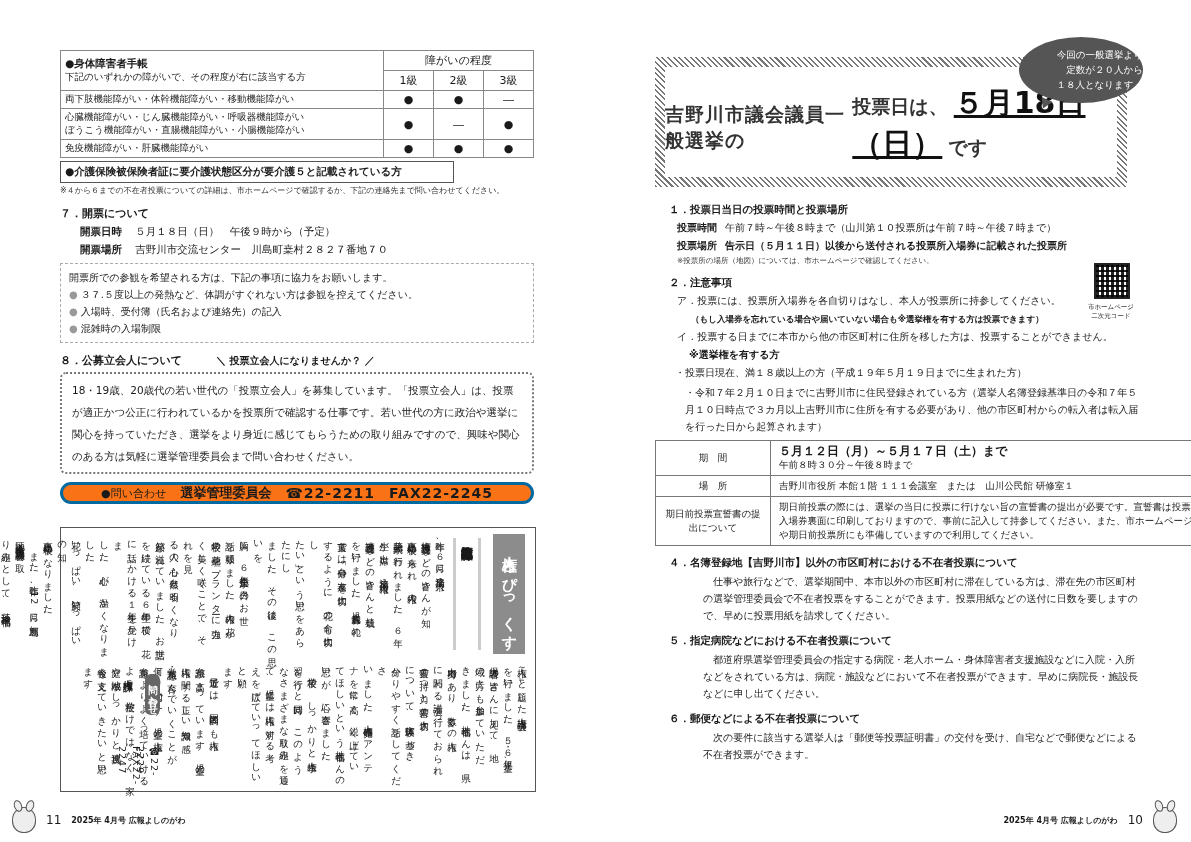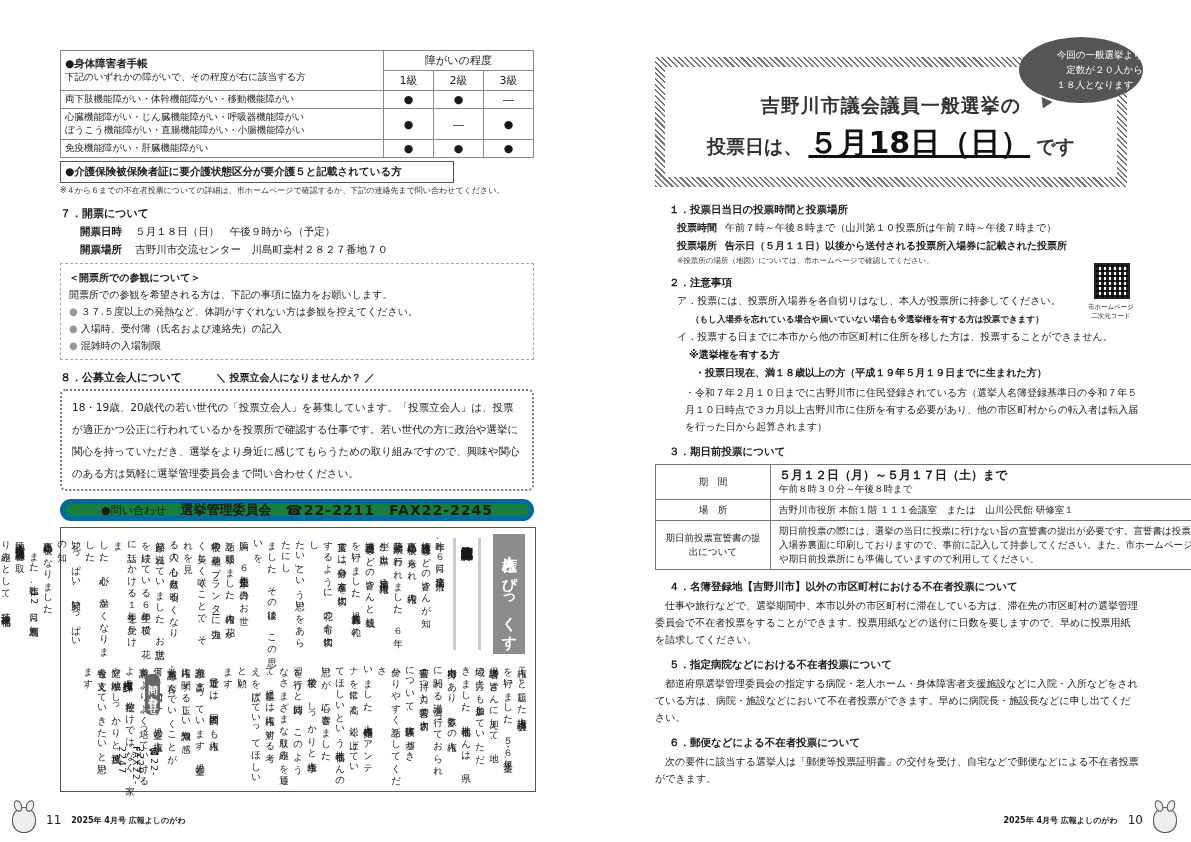--- a/index.html
+++ b/index.html
@@ -21,21 +21,21 @@
   .sub-line .lbl { font-weight: bold; margin-right: 10px; }
 
   .dash-box { border: 1px dashed #aaa; padding: 5px 8px; margin-top: 6px; font-size: 10px; line-height: 17px; width: 474px; }
   .dash-box .t { font-weight: bold; }
   .bullet { color: #999; margin-right: 3px; }
 
   .sec8-row { display: flex; align-items: baseline; gap: 34px; margin-top: 10px; }
   .sec8-row .side { font-size: 10px; font-weight: bold; }
   .dot-box { border: 2px dotted #777; border-radius: 6px; padding: 5px 10px; margin-top: 4px; font-size: 10.5px; line-height: 22px; width: 474px; }
 
-  .contact-pill { margin-top: 8px; width: 474px; height: 22px; border: 5px solid #0369a1; border-radius: 12px; background: #15803d; display: flex; align-items: center; justify-content: center; gap: 14px; font-size: 11px; }
+  .contact-pill { margin-top: 8px; width: 474px; height: 22px; border: 3px solid #0369a1; border-radius: 12px; background: #f97316; display: flex; align-items: center; justify-content: center; gap: 14px; font-size: 11px; }
   .contact-pill .big { font-size: 13px; font-weight: bold; }
   .contact-pill .num { font-size: 14px; font-weight: bold; letter-spacing: 1px; }
 
   
   #jinken { position: absolute; left: 60px; top: 527px; width: 476px; height: 265px; border: 1.5px solid #555; padding: 6px; }
   #jinken .vcol-wrap { position: absolute; top: 6px; bottom: 6px; right: 6px; left: 6px; }
   .vtext { writing-mode: vertical-rl; font-size: 9.5px; line-height: 14px; letter-spacing: 1px; position: absolute; }
   .v-upper { top: 0; height: 118px; }
   .v-lower { top: 126px; height: 128px; }
   .jin-banner { writing-mode: vertical-rl; position: absolute; right: 4px; top: 0; width: 32px; height: 120px; background: #8c8c8c; color: #fff; font-weight: bold; font-size: 15px; display: flex; align-items: center; justify-content: center; letter-spacing: 2px; }
@@ -47,32 +47,32 @@
   .mascot { width: 24px; height: 26px; border: 1.5px solid #555; border-radius: 50% 50% 45% 45%; background: #eee; position: relative; }
   .mascot::before, .mascot::after { content: ""; position: absolute; top: -8px; width: 6px; height: 10px; border: 1.5px solid #555; border-radius: 50%; background: #eee; }
   .mascot::before { left: 1px; transform: rotate(-20deg); }
   .mascot::after { right: 1px; transform: rotate(20deg); }
   .pnum { font-size: 12px; font-weight: normal; }
 
   
   #right { position: absolute; left: 655px; top: 45px; width: 485px; }
   .headline { position: relative; width: 472px; height: 130px; margin-left: 0; margin-top: 12px;
     background: repeating-linear-gradient(45deg, #777 0 1.5px, #fff 1.5px 4px); padding: 10px; }
-  .headline-inner { background: #fff; width: 100%; height: 100%; display: flex; flex-direction: column; align-items: center; justify-content: center; }
+  .headline-inner { background: #fff; width: 100%; height: 100%; display: flex; flex-direction: row; align-items: center; justify-content: flex-start; }
   .hl1 { font-size: 19px; font-weight: bold; color: #333; letter-spacing: 1px; margin-top: 12px; }
   .hl2 { font-size: 19px; font-weight: bold; color: #333; margin-top: 4px; }
   .hl2 .date { font-size: 30px; color: #111; margin: 0 6px; text-decoration: underline; }
   .bubble { position: absolute; right: -16px; top: -20px; width: 124px; height: 66px; border-radius: 50%; background: #555; color: #fff; font-size: 9.5px; font-weight: normal; text-align: right; line-height: 15px; padding-top: 10px; }
   .bubble::after { content: ""; position: absolute; left: 20px; bottom: -6px; border-left: 6px solid transparent; border-right: 6px solid transparent; border-top: 10px solid #555; transform: rotate(25deg); }
 
   .r-sec { font-size: 10.5px; font-weight: bold; margin-top: 10px; margin-left: 14px; }
   .r-line { font-size: 10px; margin-left: 22px; margin-top: 4px; line-height: 14px; }
   .r-line .lbl { font-weight: bold; margin-right: 8px; }
   .r-tiny { font-size: 7.5px; margin-left: 22px; margin-top: 3px; color: #333; }
-  .r-body { font-size: 10px; line-height: 17px; margin-top: 3px; text-indent: 1em; }
+  .r-body { font-size: 10px; line-height: 17px; margin-top: 3px; text-indent: 1em; margin-left: 48px; }
   .qr { position: absolute; right: 10px; top: 218px; width: 36px; height: 36px; background:
       repeating-linear-gradient(90deg, #222 0 3px, #fff 3px 5px),
       repeating-linear-gradient(0deg, #222 0 2px, #fff 2px 5px); background-blend-mode: multiply; border: 2px solid #222; }
   .qr-cap { position: absolute; right: 6px; top: 258px; font-size: 6.5px; text-align: center; line-height: 9px; }
 
   table.early { width: 556px; border-collapse: collapse; margin-top: 5px; font-size: 9.5px; }
   table.early td { border: 1px solid #777; padding: 3px 8px; line-height: 14px; }
   table.early td.k { width: 115px; text-align: center; background: #fff; }
   table.early .period { font-size: 12px; font-weight: bold; }
 </style>
@@ -124,21 +124,20 @@
   <div class="sub-line">
     <span class="lbl">開票日時</span>
     <span>５月１８日（日）　午後９時から（予定）</span>
   </div>
   <div class="sub-line">
     <span class="lbl">開票場所</span>
     <span>吉野川市交流センター　川島町桒村２８２７番地７０</span>
   </div>
 
   <div class="dash-box">
-    <div class="t">＜開票所での参観について＞</div>
     <div>開票所での参観を希望される方は、下記の事項に協力をお願いします。</div>
     <div><span class="bullet">●</span><span>３７.５度以上の発熱など、体調がすぐれない方は参観を控えてください。</span></div>
     <div><span class="bullet">●</span><span>入場時、受付簿（氏名および連絡先）の記入</span></div>
     <div><span class="bullet">●</span><span>混雑時の入場制限</span></div>
   </div>
 
   <div class="sec8-row">
     <div class="sec-h" style="margin-top:0">８．公募立会人について</div>
     <div class="side">＼ 投票立会人になりませんか？ ／</div>
   </div>
@@ -252,24 +251,23 @@
   <div class="qr-cap">
     <div>市ホームページ</div>
     <div>二次元コード</div>
   </div>
 
   <div class="r-sec">２．注意事項</div>
   <div class="r-line">ア．投票には、投票所入場券を各自切りはなし、本人が投票所に持参してください。</div>
   <div class="r-line b" style="font-size:8.5px; margin-left:36px;">（もし入場券を忘れている場合や届いていない場合も※選挙権を有する方は投票できます）</div>
   <div class="r-line">イ．投票する日までに本市から他の市区町村に住所を移した方は、投票することができません。</div>
   <div class="r-line b" style="margin-left:34px;">※選挙権を有する方</div>
-  <div class="r-line" style="margin-left:40px;font-weight:bold;">・投票日現在、満１８歳以上の方（平成１９年５月１９日までに生まれた方）</div>
+  <div class="r-line" style="margin-left:20px;">・投票日現在、満１８歳以上の方（平成１９年５月１９日までに生まれた方）</div>
   <div class="r-line" style="margin-left:30px; line-height:17px;">・令和７年２月１０日までに吉野川市に住民登録されている方（選挙人名簿登録基準日の令和７年５月１０日時点で３カ月以上吉野川市に住所を有する必要があり、他の市区町村からの転入者は転入届を行った日から起算されます）</div>
 
-  <div class="r-sec">３．期日前投票について</div>
   <table class="early">
     <tbody>
         <tr>
       <td class="k">期　間</td>
       <td>
         <div class="period">５月１２日（月）～５月１７日（土）まで</div>
         <div>午前８時３０分～午後８時まで</div>
       </td>
     </tr>
     <tr>

